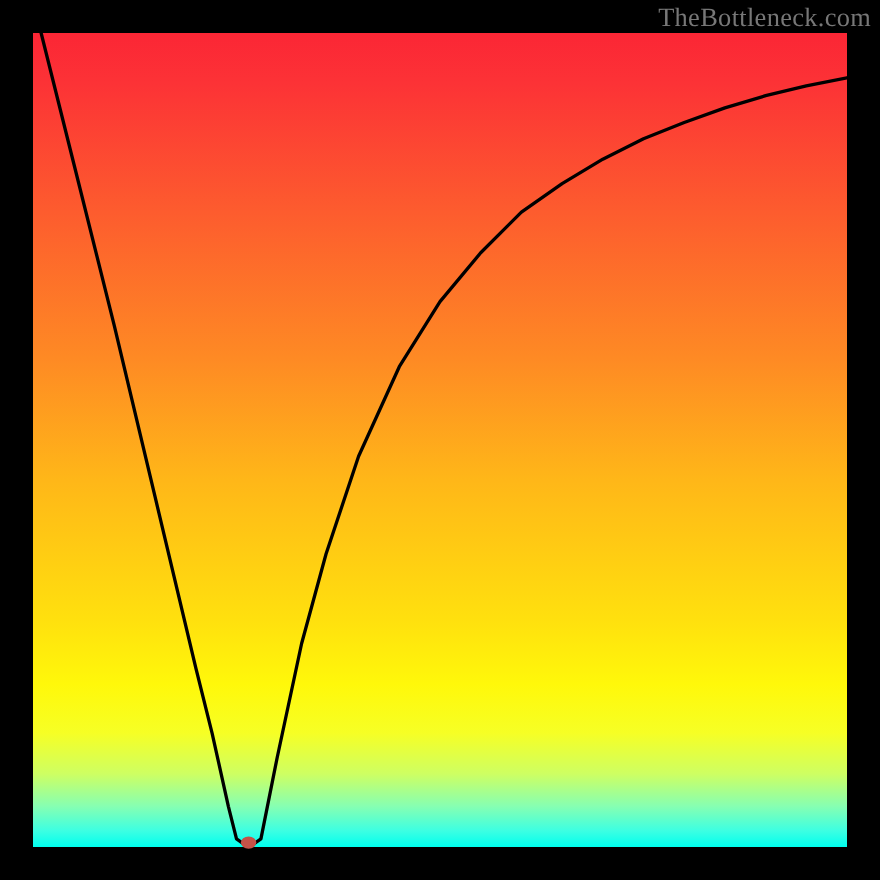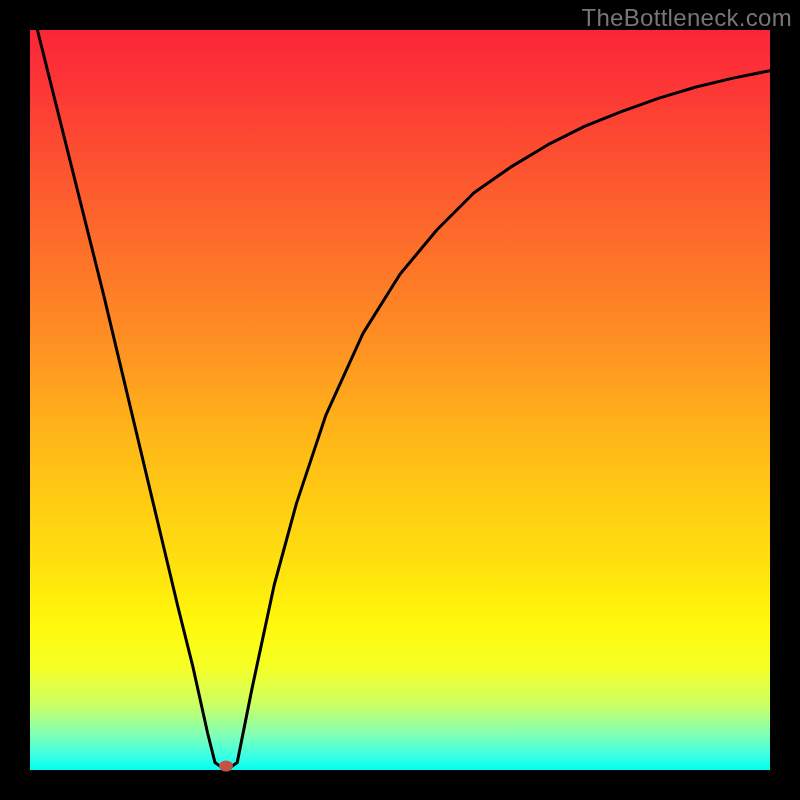--- a/index.html
+++ b/index.html
@@ -38,20 +38,21 @@
     );
   }
   .watermark {
     position: absolute;
     top: 4px;
     right: 8px;
     color: #777;
     font-size: 24px;
     font-weight: 500;
     letter-spacing: 0.3px;
+    font-family: Liberation Serif, serif;
   }
   svg.curve {
     position: absolute;
     left: 0;
     top: 0;
     width: 740px;
     height: 740px;
   }
   .marker {
     position: absolute;

